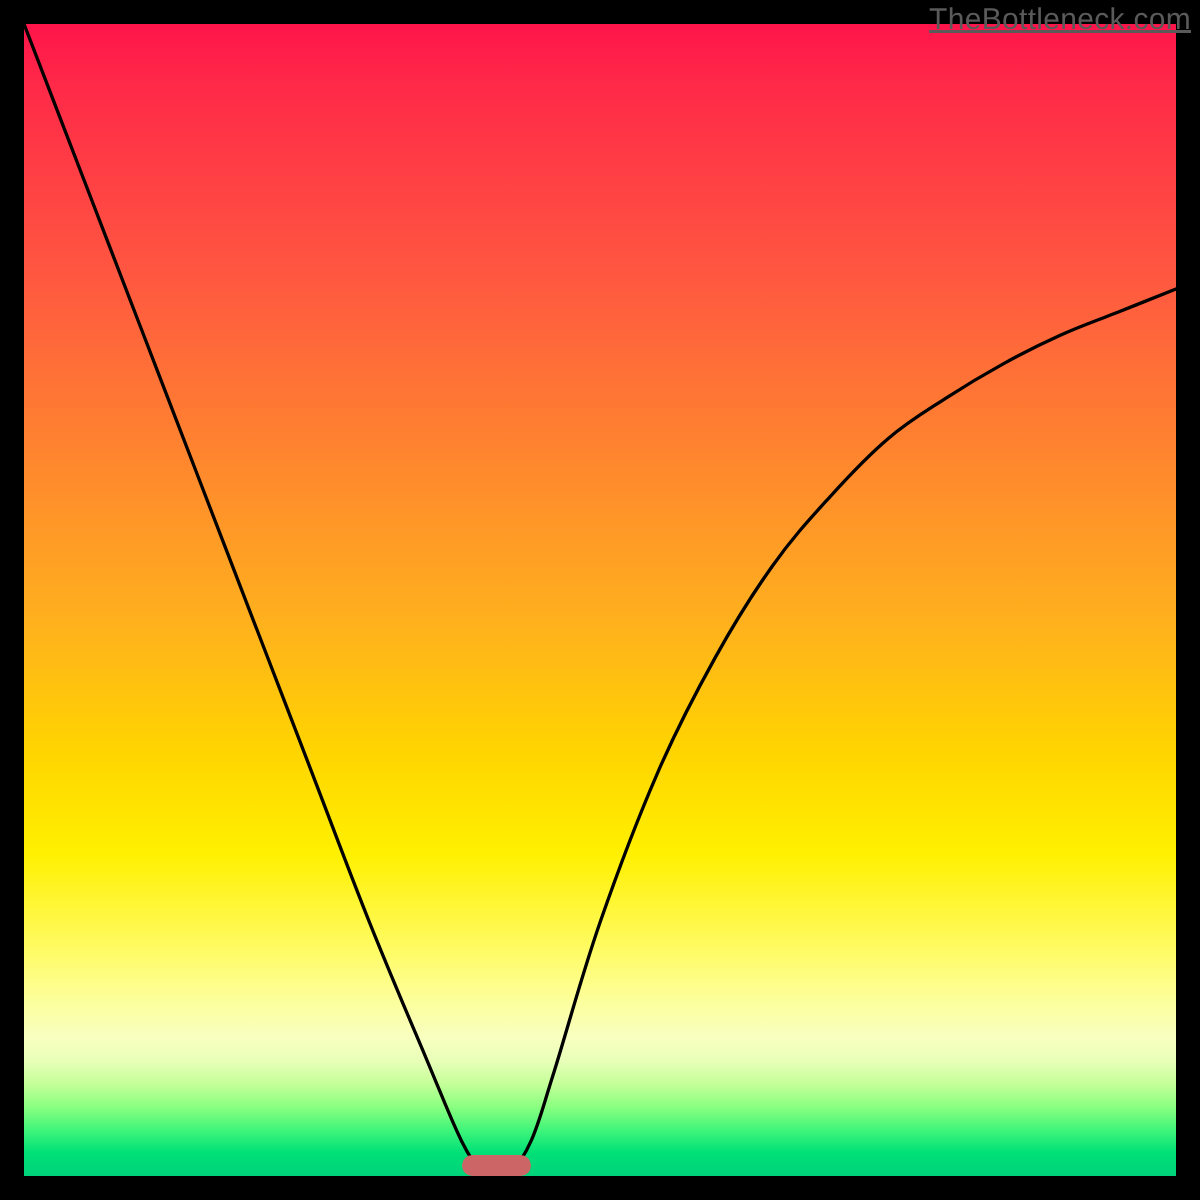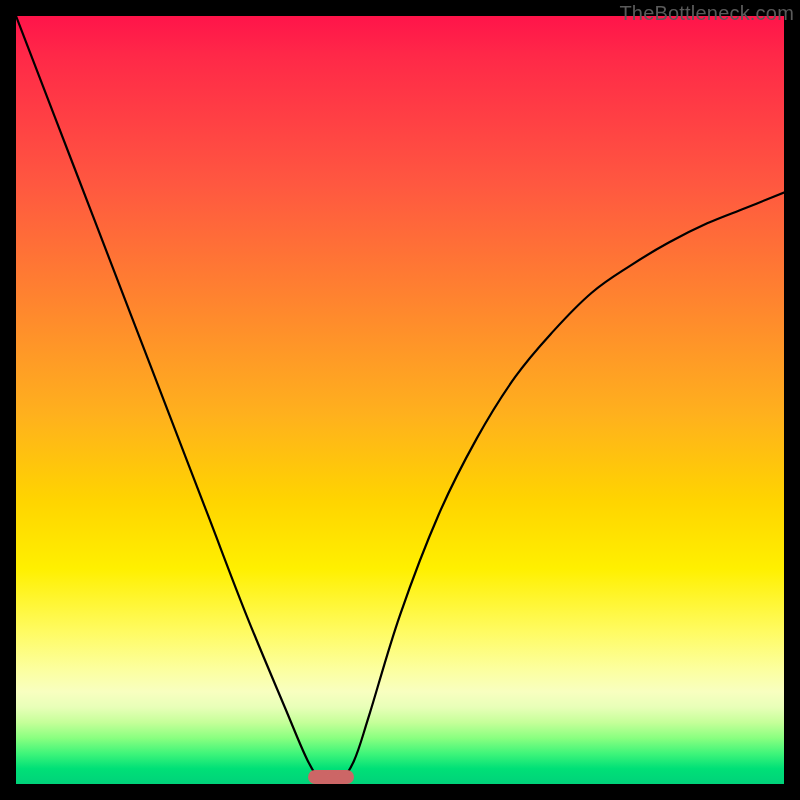--- a/index.html
+++ b/index.html
@@ -71,20 +71,21 @@
     background: #cc6666;
   }
   .watermark {
     position: absolute;
     top: 2px;
     right: 6px;
     color: #5a5a5a;
     font-size: 20px;
     font-weight: 500;
     letter-spacing: 0.2px;
+    text-decoration: underline;
   }
 </style>
 </head>
 <body>
 
 <div class="frame">
   <div class="plot-area">
     <div class="gradient-bg"></div>
     <svg class="curve-svg" viewBox="0 0 768 768" preserveAspectRatio="none">
       <path id="curve-path" class="curve-path" d="M 0.00 0.00 C 6.91 17.97, 24.58 63.90, 38.40 99.84 C 52.22 135.78, 62.98 163.74, 76.80 199.68 C 90.62 235.62, 101.38 263.58, 115.20 299.52 C 129.02 335.46, 139.78 363.42, 153.60 399.36 C 167.42 435.30, 178.18 463.26, 192.00 499.20 C 205.82 535.14, 216.58 564.48, 230.40 599.04 C 244.22 633.60, 257.74 664.93, 268.80 691.20 C 279.86 717.47, 284.93 731.14, 291.84 744.96 C 298.75 758.78, 303.05 763.85, 307.20 768.00 C 311.35 772.15, 312.12 768.00, 314.88 768.00 C 317.64 768.00, 318.41 772.15, 322.56 768.00 C 326.71 763.85, 332.39 757.40, 337.92 744.96 C 343.45 732.52, 344.99 725.15, 353.28 698.88 C 361.57 672.61, 371.56 634.98, 384.00 599.04 C 396.44 563.10, 408.58 531.00, 422.40 499.20 C 436.22 467.40, 446.98 447.28, 460.80 422.40 C 474.62 397.52, 485.38 380.31, 499.20 360.96 C 513.02 341.61, 523.78 330.09, 537.60 314.88 C 551.42 299.67, 562.18 288.23, 576.00 276.48 C 589.82 264.73, 600.58 258.59, 614.40 249.60 C 628.22 240.61, 638.98 234.16, 652.80 226.56 C 666.62 218.96, 677.38 213.58, 691.20 207.36 C 705.02 201.14, 715.78 197.53, 729.60 192.00 C 743.42 186.47, 761.09 179.40, 768.00 176.64"></path>

